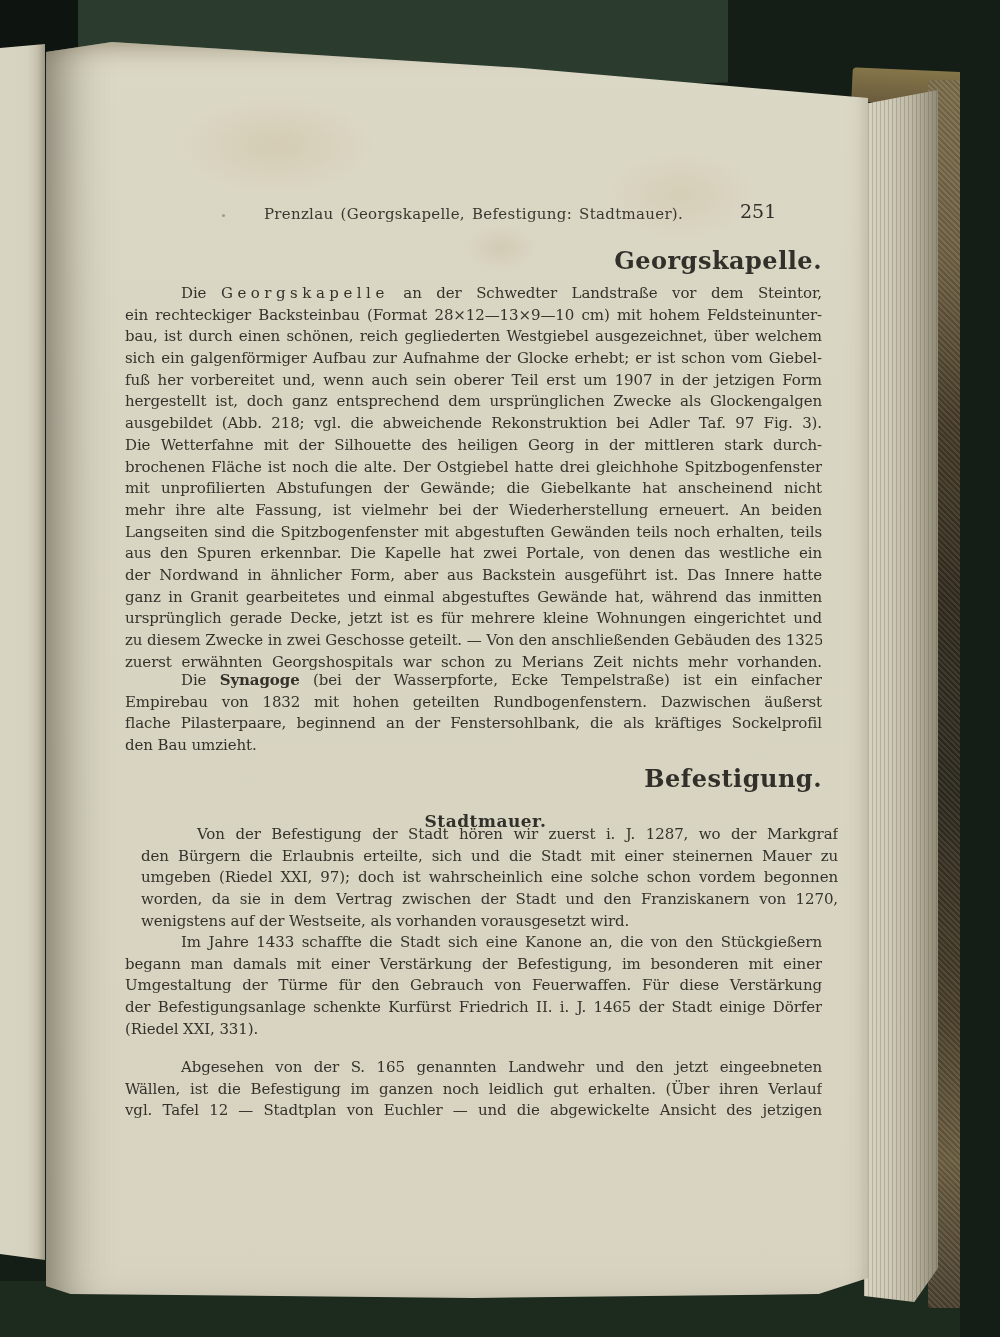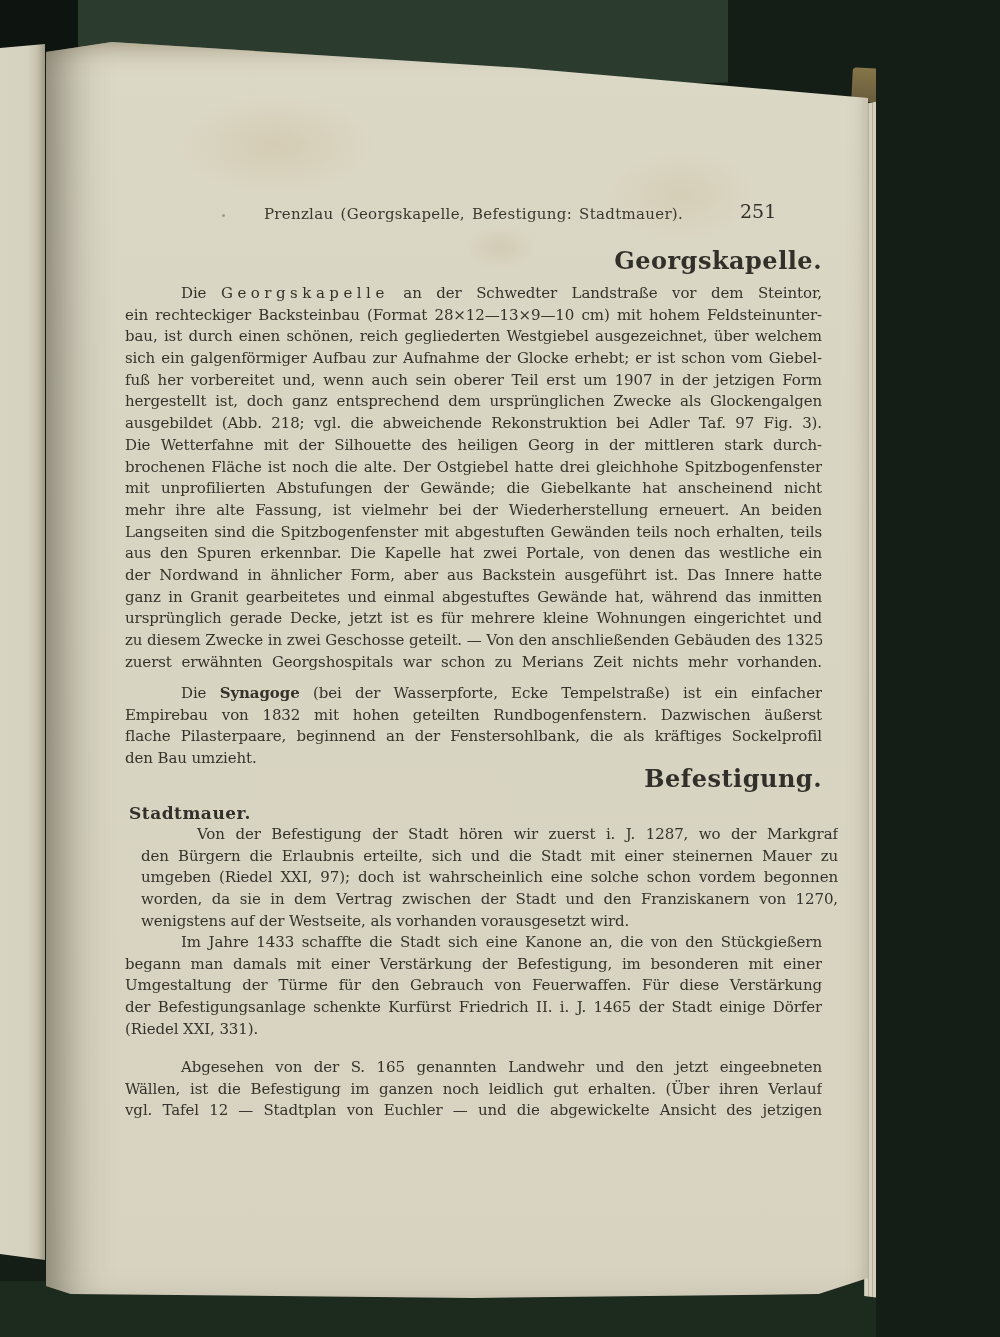--- a/index.html
+++ b/index.html
@@ -1,16 +1,16 @@
 <!DOCTYPE html>
 <html><head>
 <meta charset="utf-8">
 <style>
   html,body{margin:0;padding:0;background:#141d16;}
-  .scene{position:relative;width:876px;height:1337px;overflow:hidden;
+  .scene{position:relative;width:960px;height:1337px;overflow:hidden;
          background:#141d16;font-family:"DejaVu Serif","Liberation Serif",serif;}
 
   
   .bg-band-top{position:absolute;left:78px;top:0;width:650px;height:96px;
                background:#2b3b2e;transform:skewY(-1.2deg);transform-origin:left top;}
   .bg-corner-dark{position:absolute;left:0;top:0;width:140px;height:60px;background:#0e140f;}
   .bg-band-bottom{position:absolute;left:0;bottom:0;width:100%;height:56px;background:#1d2b1f;}
 
   
   .cover-top-corner{position:absolute;left:852px;top:70px;width:118px;height:34px;
@@ -54,31 +54,31 @@
   .speck{position:absolute;left:176px;top:174px;width:3px;height:3px;border-radius:50%;
       background:rgba(70,64,50,0.4);}
   .running-header{position:absolute;left:79px;top:165px;width:697px;text-align:center;
       font-size:15px;letter-spacing:0.3px;word-spacing:2px;color:#3a372e;}
   .folio{position:absolute;left:694px;top:160px;width:80px;font-size:19px;color:#34312a;}
 
   .h-main{position:absolute;left:79px;width:697px;margin:0;text-align:right;
       font-size:24px;font-weight:bold;letter-spacing:0.5px;color:#32302a;}
   .h-georg{top:206px;}
   .h-bef{top:724px;}
-  .h-sub{position:absolute;left:79px;top:759px;width:697px;margin:4px;
+  .h-sub{position:absolute;left:79px;top:759px;width:697px;margin:12px;text-align:center;
       font-size:17px;font-weight:bold;letter-spacing:0.5px;color:#32302a;}
 
   .para{position:absolute;left:79px;width:697px;font-size:15px;line-height:21.7px;
       color:#35322b;letter-spacing:-0.1px;overflow:hidden;}
   .para .line{white-space:nowrap;text-align:justify;text-align-last:justify;height:21.7px;}
   .para .line.flush{text-align-last:left;}
   .para .line.indent{text-indent:56px;}
   .spaced{letter-spacing:0.30em;margin-top:28px;}
   .p-georg{top:243px;height:392px;}
-  .p-syn{top:630px;height:90px;margin-top:13px;}
+  .p-syn{top:630px;height:90px;}
   .p-stadt1{top:784px;height:110px;margin-left:16px;}
   .p-stadt2{top:892px;height:132px;}
   .p-stadt3{top:1017px;height:68px;}
 </style>
 </head>
 <body>
 
 <div class="scene">
   <div class="bg-corner-dark"></div>
   <div class="bg-band-top"></div>

